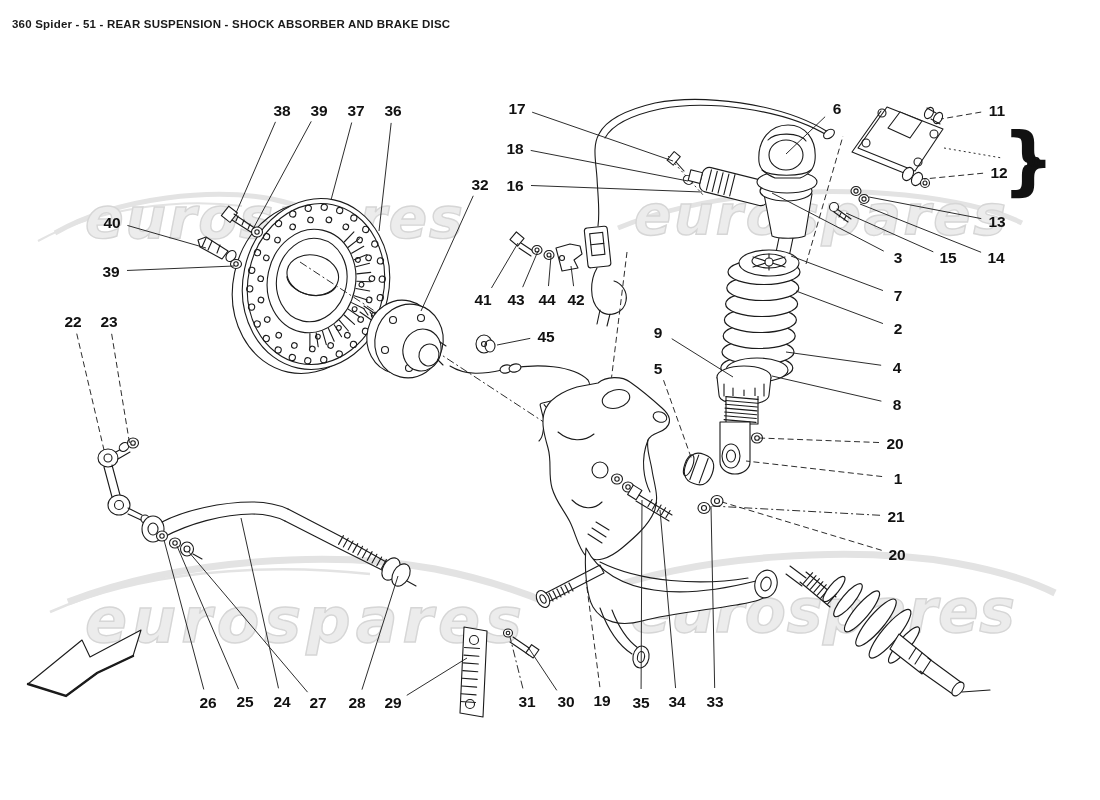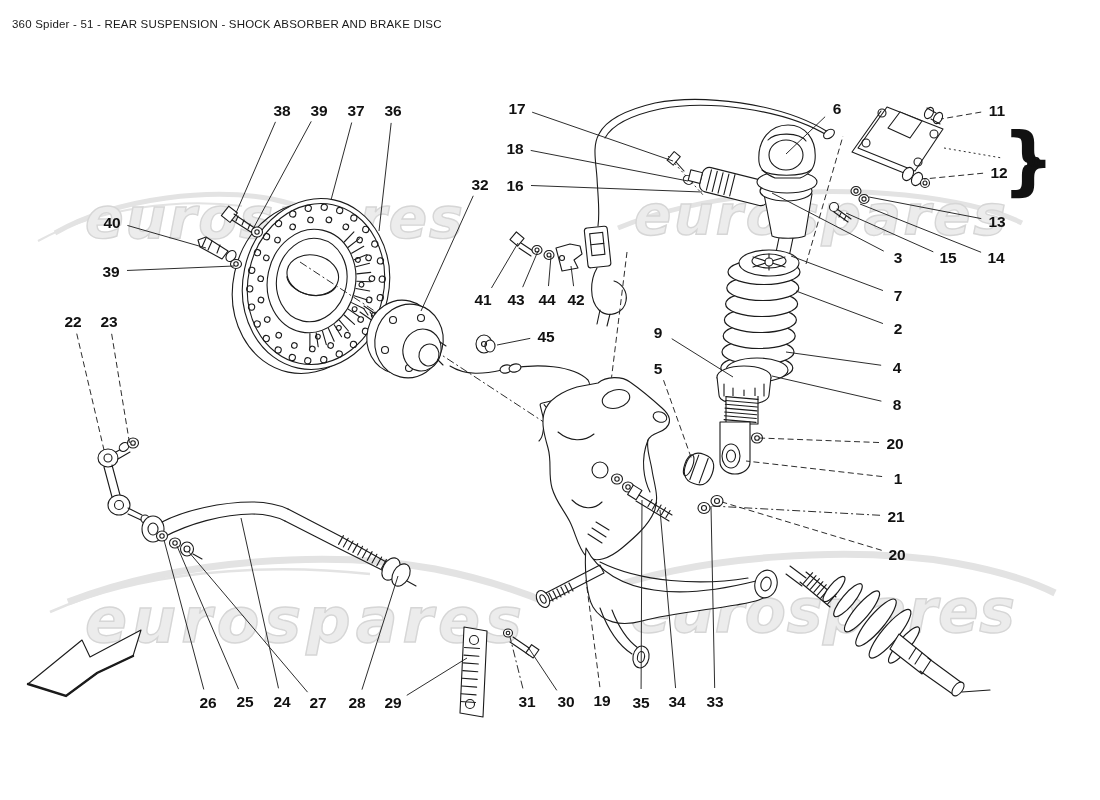--- a/index.html
+++ b/index.html
@@ -1,21 +1,21 @@
 <!DOCTYPE html>
 <html style="--line: #1b1b1b; --label: #111111; --wmf: #ececec; --wms: #d6d6d6; --bg: #ffffff;"><head>
 <meta charset="utf-8">
 <style>
   :root{
     --line:#1b1b1b; --label:#111111; --wmf:#ececec; --wms:#d6d6d6; --swoosh:#e3e3e3; --bg:#ffffff;
   }
   html,body{margin:0;padding:0;background:#fff;}
   .stage{position:relative;width:1100px;height:800px;background:var(--bg);overflow:hidden;
          font-family:"Liberation Sans",sans-serif;}
-  .title{position:absolute;left:12px;top:18px;font-weight:normal;font-size:11.5px;color:#1a1a1a;letter-spacing:.2px;}
+  .title{position:absolute;left:12px;top:18px;font-weight:bold;font-size:11.5px;color:#1a1a1a;letter-spacing:.2px;}
   svg{position:absolute;left:0;top:0;}
   .ln{stroke:var(--line);fill:none;stroke-width:1.1;stroke-linecap:round;}
   .lnf{stroke:var(--line);fill:#fff;stroke-width:1.1;stroke-linejoin:round;}
   .lnw{stroke:var(--line);fill:#fff;stroke-width:1.2;}
   .thick{stroke-width:2.4;}
   .ld{stroke:#222;fill:none;stroke-width:0.95;}
   .dash{stroke-dasharray:6 3.5;}
   .dashdot{stroke-dasharray:8 3 2 3;}
   .dot{stroke-dasharray:2 3;}
   .lbl{font-family:"Liberation Sans",sans-serif;font-weight:bold;font-size:15.5px;fill:var(--label);text-anchor:middle;}

